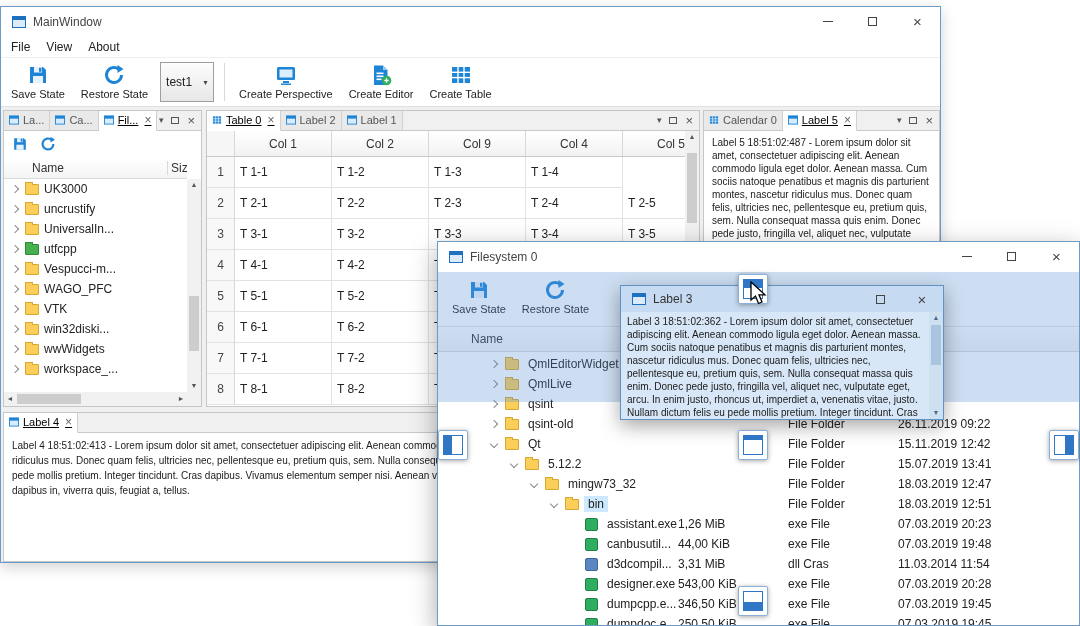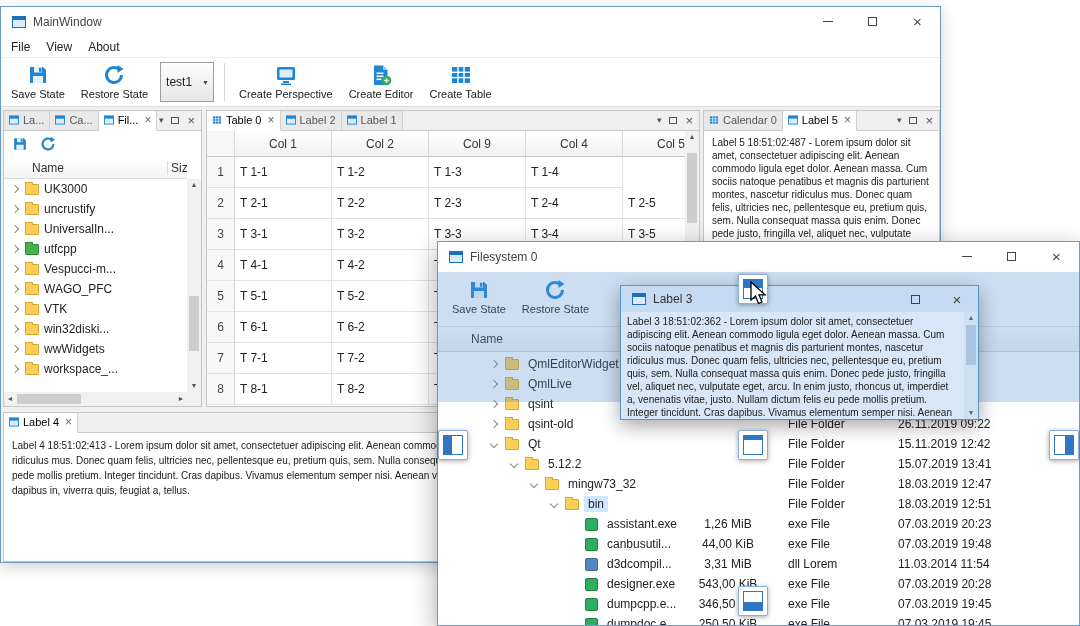--- a/index.html
+++ b/index.html
@@ -3,21 +3,21 @@
 <meta charset="utf-8">
 <style>
   *{margin:0;padding:0;box-sizing:border-box;}
   html,body{width:1080px;height:626px;overflow:hidden;background:#fff;
     font-family:"Liberation Sans","DejaVu Sans",sans-serif;}
   .page{position:relative;width:1080px;height:626px;background:#fff;}
 
   .window{position:absolute;background:#fff;border:1px solid #6c9bc6;overflow:hidden;}
   #main-window{left:0;top:6px;width:941px;height:557px;z-index:1;box-shadow:0 4px 14px rgba(0,0,0,.18);}
   #fs-window{left:437px;top:241px;width:643px;height:385px;z-index:10;box-shadow:0 8px 24px rgba(0,0,0,.35);}
-  #label3-window{left:620px;top:285px;width:359px;height:135px;z-index:20;border-color:#5f93c4;
+  #label3-window{left:620px;top:285px;width:324px;height:135px;z-index:20;border-color:#5f93c4;
     background:#d8e7f7;box-shadow:0 6px 18px rgba(0,0,0,.35);}
 
   .titlebar{height:29px;display:flex;align-items:center;background:#fff;}
   .titlebar .title{font-size:12px;color:#444;margin-left:7px;}
   .winicon{width:14px;height:12px;border:1px solid #1d6fc0;background:linear-gradient(#1d6fc0 3px,#dcebfa 3px);margin-left:11px;flex:none;}
   .winbtns{margin-left:auto;display:flex;height:100%;}
   .winbtn{width:45px;display:flex;align-items:center;justify-content:center;}
   .glyph-min{width:10px;height:1px;background:#444;}
   .glyph-max{width:9px;height:9px;border:1px solid #444;}
   .glyph-close{font-size:15px;color:#444;line-height:1;}
@@ -40,21 +40,21 @@
   .panel{position:absolute;background:#fff;border:1px solid #c6c6c6;overflow:hidden;}
   #left-panel{left:2px;top:3px;width:199px;height:297px;}
   #center-panel{left:205px;top:3px;width:494px;height:297px;}
   #right-panel{left:702px;top:3px;width:237px;height:297px;}
   #bottom-panel{left:2px;top:305px;width:937px;height:150px;}
 
   .tabbar{height:20px;background:#f0f0f0;display:flex;align-items:flex-end;border-bottom:1px solid #c9c9c9;
     font-size:11px;color:#555;}
   .tab{height:20px;display:flex;align-items:center;gap:4px;padding:0 5px;background:#e9e9e9;
     border-right:1px solid #d0d0d0;white-space:nowrap;}
-  .tab.active{background:#fff;color:#000;margin-bottom:-1px;border-bottom:1px solid #fff;height:21px;}
+  .tab.active{background:#fff;color:#000;margin-bottom:-1px;border-bottom:1px solid #fff;height:21px;text-decoration:underline;}
   .tab-ic{display:flex;flex:none;}
   .tab-close{font-size:12px;color:#666;margin-left:2px;}
   .panel-ctrls{margin-left:auto;display:flex;align-items:center;gap:8px;padding-right:6px;height:100%;}
   .ctrl{color:#555;font-size:9px;line-height:1;}
   .ctrl-close{font-size:13px;}
   .ctrl-float{width:8px;height:7px;border:1px solid #555;}
 
   .mini-toolbar{height:26px;display:flex;align-items:center;gap:12px;padding-left:8px;}
 
   .tree-header{position:absolute;left:0;top:46px;width:183px;height:22px;display:flex;align-items:center;
@@ -109,21 +109,21 @@
   .fs-toolbar{position:absolute;left:6px;top:32px;display:flex;}
   .fs-header{position:absolute;left:0;top:84px;right:0;height:26px;display:flex;align-items:center;
     border-top:1px solid #e6e6e6;border-bottom:1px solid #dadada;font-size:12px;color:#333;
     background:linear-gradient(#fff,#f4f4f4);}
   .fs-header .th-name{padding-left:33px;}
   #fs-tree{position:absolute;left:0;top:112px;right:0;bottom:0;overflow:hidden;}
   .fs-row{height:20px;position:relative;display:flex;align-items:center;font-size:12px;color:#222;white-space:nowrap;}
   .fs-row .chev{margin-right:8px;}
   .fs-label{padding:1px 4px;}
   .fs-label.selected{background:#cde8ff;}
-  .fs-size{position:absolute;left:240px;width:100px;text-align:center;}
+  .fs-size{position:absolute;left:240px;width:100px;text-align:left;}
   .fs-type{position:absolute;left:350px;width:105px;}
   .fs-date{position:absolute;left:460px;width:130px;}
   .file-icon{width:13px;height:13px;border-radius:2px;margin-right:5px;flex:none;}
   .file-icon.exe{background:#2fae62;border:1px solid #1f8047;}
   .file-icon.dll{background:#5b87c0;border:1px solid #3c6a9e;}
   .droptint{position:absolute;left:0;top:30px;right:0;height:130px;background:rgba(88,147,211,.30);z-index:5;}
 
   
   #label3-window .titlebar{height:26px;background:#c6dbf1;}
   #label3-window .title{color:#333;}
@@ -664,21 +664,21 @@
           <span class="file-icon exe" style="margin-left: 147px;"></span>
           <span class="fs-label">canbusutil...</span>
           <span class="fs-size">44,00 KiB</span>
           <span class="fs-type">exe File</span>
           <span class="fs-date">07.03.2019 19:48</span>
         </div>
         <div class="fs-row">
           <span class="file-icon dll" style="margin-left: 147px;"></span>
           <span class="fs-label">d3dcompil...</span>
           <span class="fs-size">3,31 MiB</span>
-          <span class="fs-type">dll Lorem</span>
+          <span class="fs-type">dll Cras</span>
           <span class="fs-date">11.03.2014 11:54</span>
         </div>
         <div class="fs-row">
           <span class="file-icon exe" style="margin-left: 147px;"></span>
           <span class="fs-label">designer.exe</span>
           <span class="fs-size">543,00 KiB</span>
           <span class="fs-type">exe File</span>
           <span class="fs-date">07.03.2019 20:28</span>
         </div>
         <div class="fs-row">

